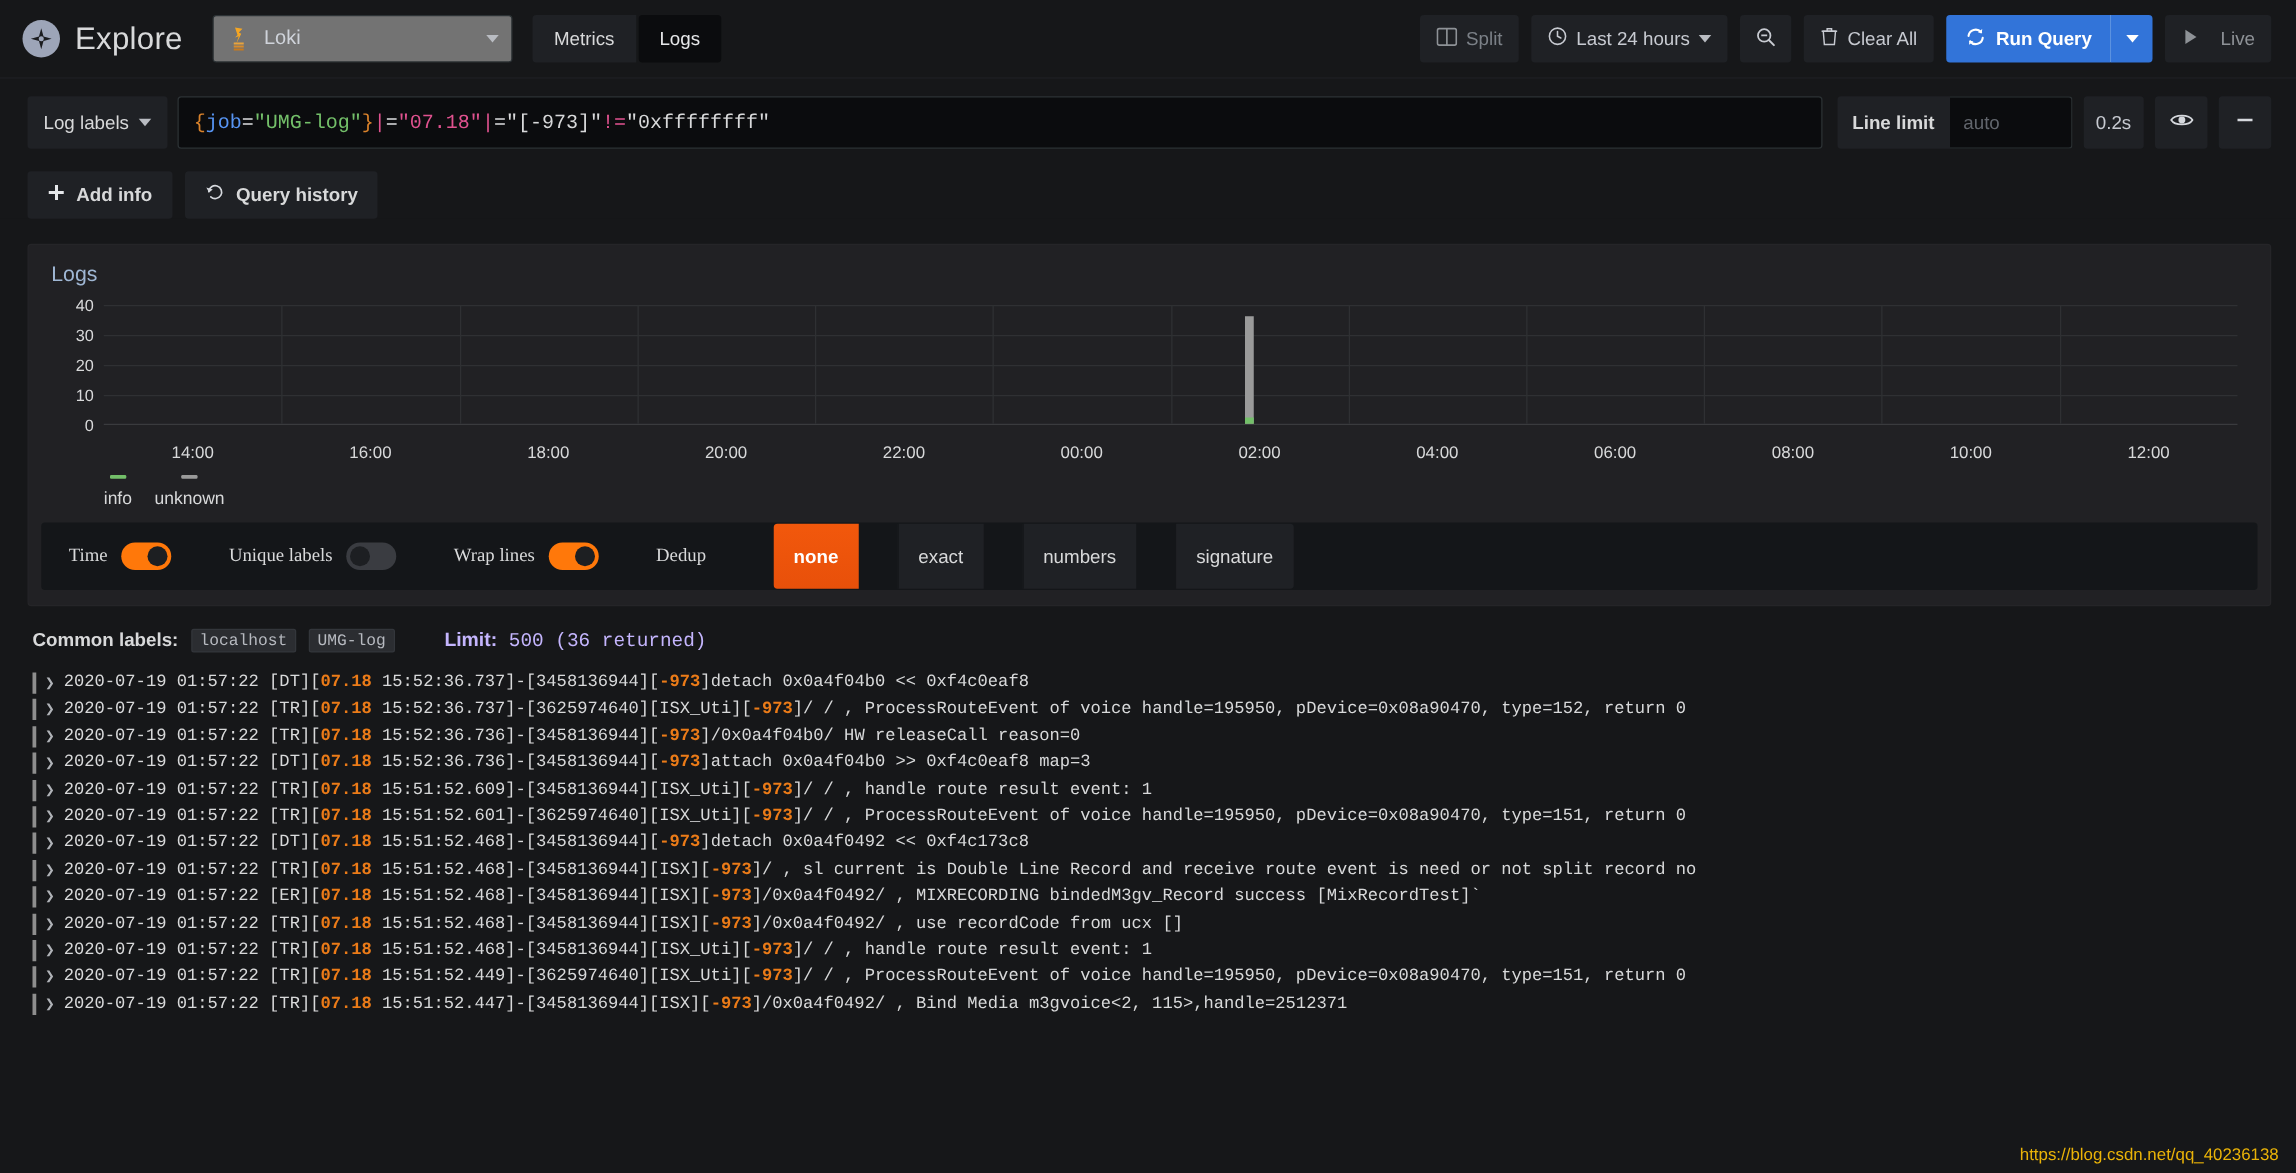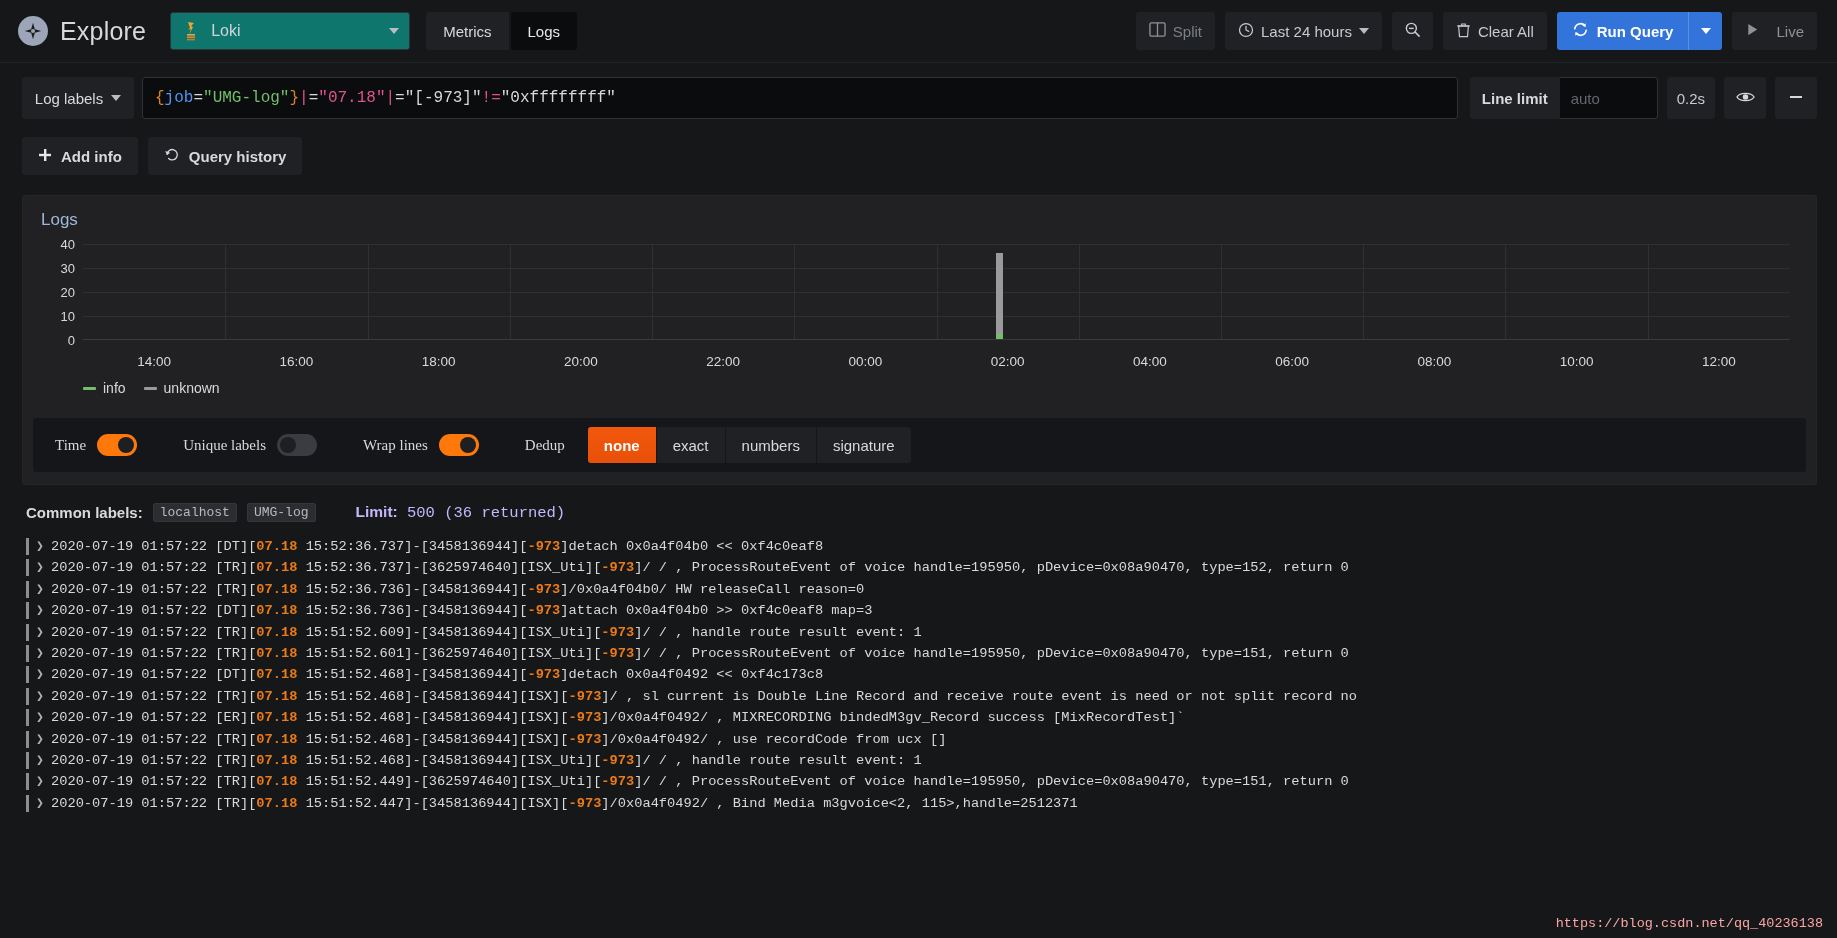--- a/index.html
+++ b/index.html
@@ -21,21 +21,21 @@
   .explore-logo {
     width: 30px; height: 30px; border-radius: 50%;
     background: #9da5b8; display: flex; align-items: center; justify-content: center;
     margin-right: 12px; flex: none;
   }
   .explore-logo svg { display:block; }
   #explore-title { font-size: 25px; color: #d8d9da; font-weight: 400; letter-spacing: .2px; }
 
   .ds-picker {
     margin-left: 24px; width: 240px; height: 38px;
-    background: #0f766e; border: 1px solid #2c3235; border-radius: 3px;
+    background: #737373; border: 1px solid #2c3235; border-radius: 3px;
     display: flex; align-items: center; padding: 0 10px 0 12px; gap: 10px;
     cursor: pointer;
   }
   .ds-picker .ds-name { font-size: 16px; color: #cfd3da; flex: 1; }
   .caret { width: 0; height: 0; border-left: 5px solid transparent; border-right: 5px solid transparent;
            border-top: 6px solid #b9bcc2; }
   .loki-ico { width: 18px; height: 20px; position: relative; flex: none; }
 
   .mode-group { margin-left: 16px; display: flex; }
   .mode-btn {
@@ -136,21 +136,21 @@
   .hgrid { position: absolute; left: 0; right: 0; height: 1px; background: #2f3033; }
   .vgrid { position: absolute; top: 0; bottom: 0; width: 1px; background: #2f3033; }
   .bar { position: absolute; width: 7px; background: #9a9a9a; bottom: 0; }
   .bar .seg-info { position: absolute; left: 0; right: 0; bottom: 0; background: #73bf69; }
   .xlabels { position: absolute; left: 42px; right: 8px; top: 96px; height: 24px; }
   .xlabels div {
     position: absolute; font-size: 13.5px; color: #d8d9da; transform: translateX(-50%);
     top: 6px; white-space: nowrap;
   }
   .legend { position: absolute; left: 42px; top: 128px; display: flex; gap: 18px; align-items: center; }
-  .legend .item { display: flex; align-items: center; gap: 7px; font-size: 14px; color: #d8d9da; }
+  .legend .item { display: flex; align-items: center; gap: 7px; font-size: 14px; color: #d8d9da; flex-direction: column; }
   .legend .swatch { width: 13px; height: 3px; border-radius: 1px; }
 
   
   #controls {
     position: absolute; left: 10px; right: 10px; bottom: 12px; height: 54px;
     background: #141619; border-radius: 3px; display: flex; align-items: center;
     padding: 0 22px; gap: 0;
   }
   .ctl { display: flex; align-items: center; gap: 11px; }
   .ctl-label { font-size: 15px; color: #d8d9da; font-family: Liberation Serif, serif; }
@@ -161,22 +161,22 @@
   .toggle.on { background: #ff780a; }
   .toggle .knob {
     position: absolute; top: 3px; width: 16px; height: 16px; border-radius: 50%;
     background: #2b2c2f;
   }
   .toggle.on .knob { right: 3px; background: #1d1f22; }
   .toggle.off .knob { left: 3px; background: #1d1f22; }
 
   .dedup-group { display: flex; margin-left: 12px; }
   .dd-btn {
-    height: 36px; padding: 16px 16px; display: flex; align-items: center; justify-content: center;
-    background: #1f2125; color: #d8d9da; font-size: 15px; border: none; cursor: pointer;
+    height: 52px; padding: 16px 16px; display: flex; align-items: center; justify-content: center;
+    background: #1f2125; color: #d8d9da; font-size: 15px; border: none; cursor: pointer; margin-left: 31px;
   }
   .dd-btn:first-child { border-radius: 3px 0 0 3px; }
   .dd-btn:last-child  { border-radius: 0 3px 3px 0; }
   .dd-btn + .dd-btn { border-left: 1px solid #141619; }
   .dd-btn.active { background: linear-gradient(#f2580c,#e8500a); color: #fff; font-weight: bold; }
 
   
   #meta {
     margin: 18px 0 0 26px; display: flex; align-items: center; gap: 10px;
     font-size: 15px; color: #d8d9da;
@@ -199,22 +199,22 @@
   .lvlbar { width: 3px; height: 17px; margin-top: 2px; background: #8e8e8e; flex: none; }
   .chev {
     width: 22px; text-align: center; color: #b0b3b8; cursor: pointer; flex: none;
     font-size: 13px;
   }
   .logtext { overflow: hidden; }
   .hl { color: #eb7b18; background: transparent; font-weight: bold; }
 
   
   #watermark {
-    position: absolute; right: 14px; bottom: 7px; font-size: 13.5px; color: #fca5a5;
-    font-family: Liberation Mono, monospace; pointer-events: none;
+    position: absolute; right: 14px; bottom: 7px; font-size: 13.5px; color: #eab308;
+    font-family: Liberation Sans, sans-serif; pointer-events: none;
   }
 </style>
 </head>
 <body>
 
 <div id="topnav">
 
   <div class="explore-logo">
     <svg width="20" height="20" viewBox="0 0 24 24">
       <circle cx="12" cy="12" r="11" fill="#9da5b8"></circle>

